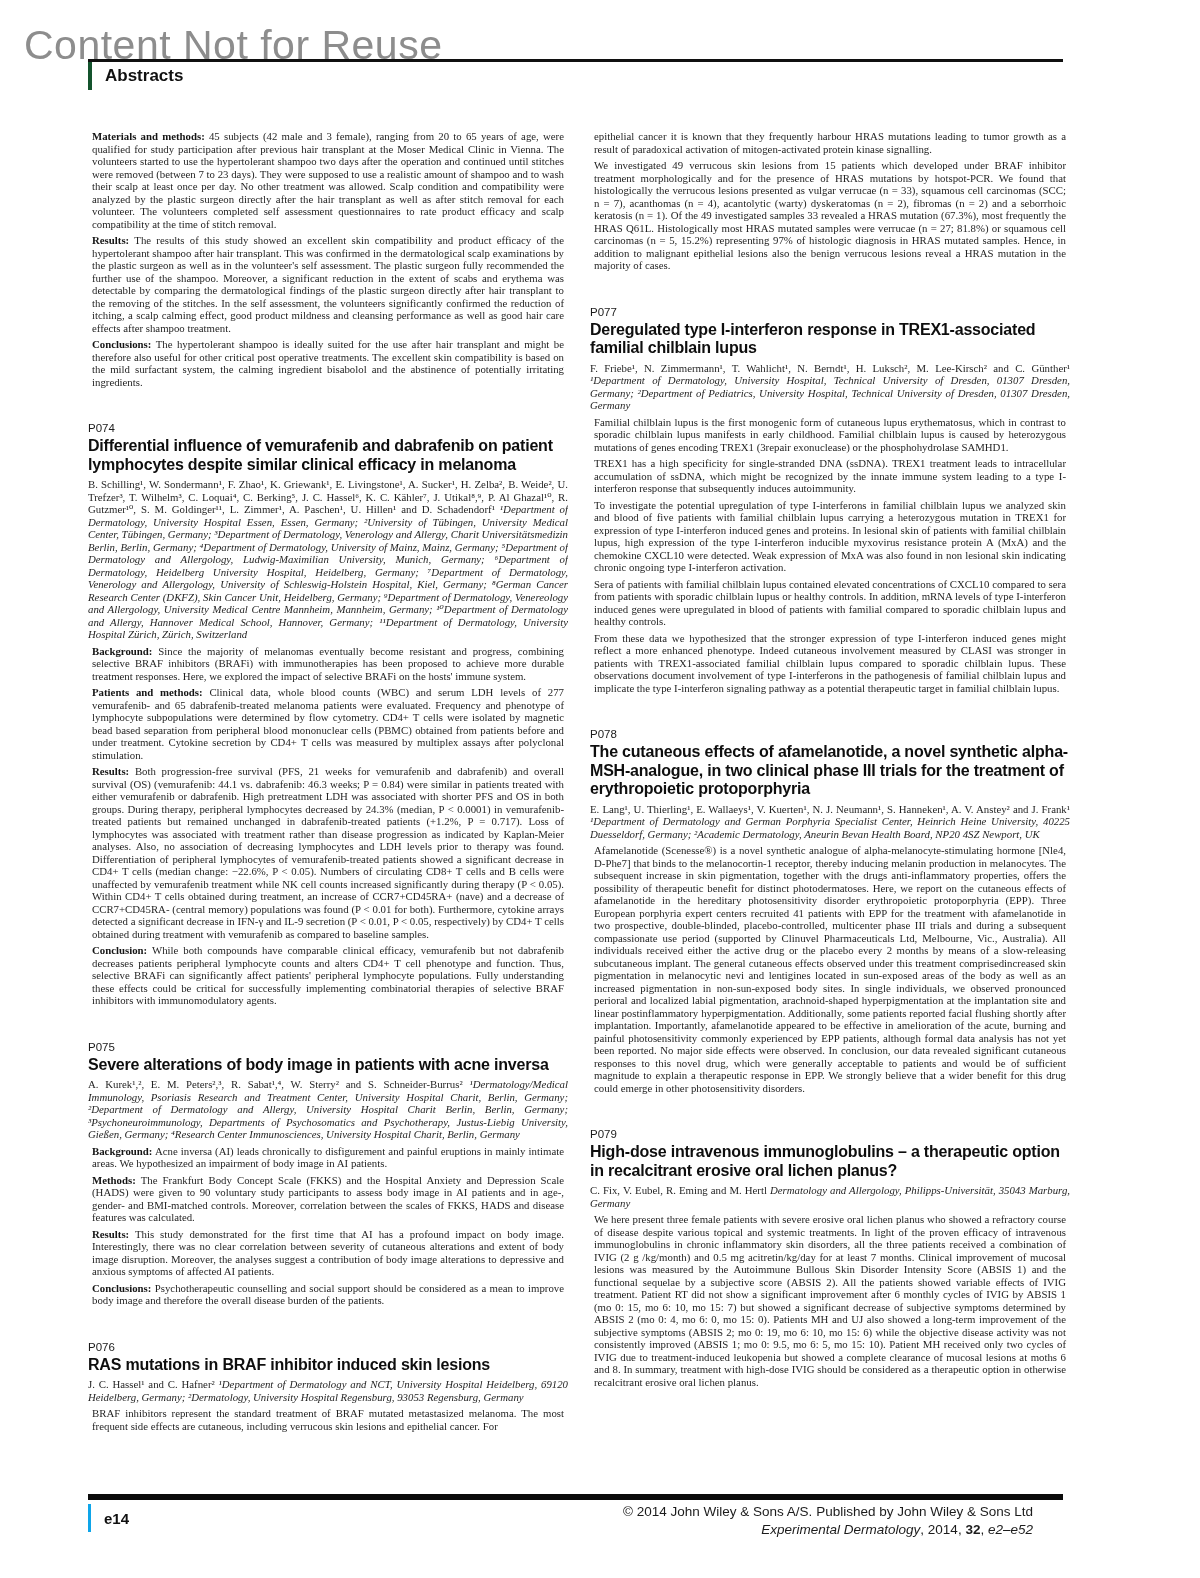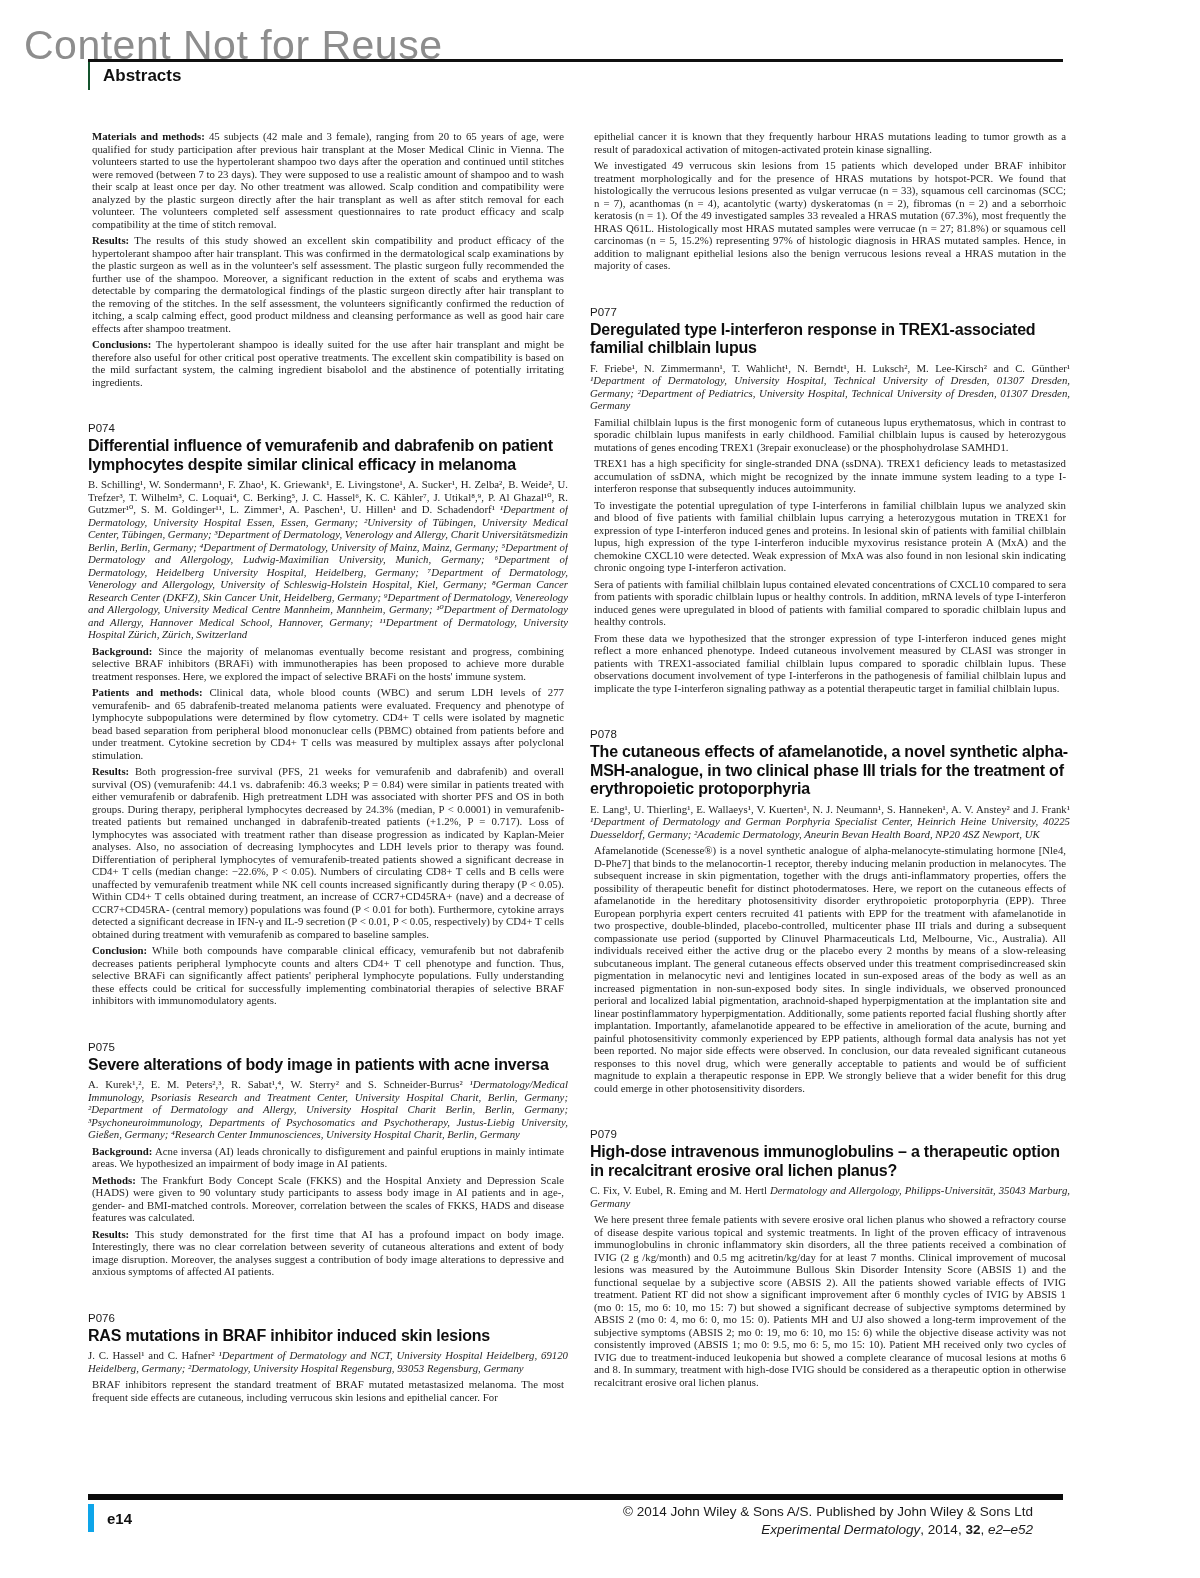--- a/index.html
+++ b/index.html
@@ -1,35 +1,35 @@
 <!DOCTYPE html>
 <html><head>
 <meta charset="utf-8">
 <style>
   html,body{margin:0;padding:0;background:#ffffff;}
   .page{position:relative;width:1170px;height:1578px;background:#ffffff;overflow:hidden;
         font-family:"Liberation Serif","DejaVu Serif",serif;color:#1f1f1f;}
   .watermark{position:absolute;left:24px;top:22px;font-family:"Liberation Sans","DejaVu Sans",sans-serif;
         font-size:41px;font-weight:400;color:#8d8d8d;letter-spacing:0.5px;white-space:nowrap;}
   .header-rule{position:absolute;left:88px;top:59px;width:975px;height:3px;background:#101010;}
-  .abstracts-label{position:absolute;left:88px;top:62px;height:28px;border-left:2px solid #14532d;
+  .abstracts-label{position:absolute;left:88px;top:62px;height:28px;border-left:4px solid #14532d;
         padding-left:13px;display:flex;align-items:center;
         font-family:"Liberation Sans","DejaVu Sans",sans-serif;font-weight:bold;font-size:17px;color:#101010;}
   .columns{position:absolute;left:88px;top:126px;width:982px;display:flex;gap:22px;}
   .col{width:480px;height:1360px;overflow:hidden;}
   .body-par{margin:4px;font-size:10.8px;line-height:12.5px;text-align:justify;}
   .body-par b{color:#141414;}
   .authors{margin:0 0 1px 0;font-size:10.8px;line-height:12.5px;text-align:justify;}
   .authors i{color:#242424;}
   .pcode{font-family:"Liberation Sans","DejaVu Sans",sans-serif;font-size:11.5px;color:#1a1a1a;
         margin:34px 0 3px 0;}
   .sec-title{font-family:"Liberation Sans","DejaVu Sans",sans-serif;font-weight:bold;font-size:16px;
         line-height:18.5px;color:#0e0e0e;margin:0 0 4px 0;letter-spacing:-0.2px;}
   .footer-rule{position:absolute;left:88px;top:1494px;width:975px;height:6px;background:#0b0b0b;}
-  .footer-left{position:absolute;left:88px;top:1504px;height:28px;border-left:6px solid #0ea5e9;
+  .footer-left{position:absolute;left:88px;top:1504px;height:28px;border-left:3px solid #0ea5e9;
         padding-left:13px;display:flex;align-items:center;
         font-family:"Liberation Sans","DejaVu Sans",sans-serif;font-weight:bold;font-size:15px;color:#101010;}
   .footer-right{position:absolute;right:137px;top:1503px;text-align:right;
         font-family:"Liberation Sans","DejaVu Sans",sans-serif;font-size:13.5px;line-height:17.5px;color:#1c1c1c;}
 </style>
 </head>
 <body>
 
 <div class="page">
 
@@ -57,20 +57,21 @@
         <p class="body-par"><b>Conclusion:</b> <span>While both compounds have comparable clinical efficacy, vemurafenib but not dabrafenib decreases patients peripheral lymphocyte counts and alters CD4+ T cell phenotype and function. Thus, selective BRAFi can significantly affect patients' peripheral lymphocyte populations. Fully understanding these effects could be critical for successfully implementing combinatorial therapies of selective BRAF inhibitors with immunomodulatory agents.</span></p>
       </div>
 
       <div class="section">
         <div class="pcode">P075</div>
         <h2 class="sec-title">Severe alterations of body image in patients with acne inversa</h2>
         <p class="authors"><span>A. Kurek¹,², E. M. Peters²,³, R. Sabat¹,⁴, W. Sterry² and S. Schneider-Burrus²</span> <i>¹Dermatology/Medical Immunology, Psoriasis Research and Treatment Center, University Hospital Charit, Berlin, Germany; ²Department of Dermatology and Allergy, University Hospital Charit Berlin, Berlin, Germany; ³Psychoneuroimmunology, Departments of Psychosomatics and Psychotherapy, Justus-Liebig University, Gießen, Germany; ⁴Research Center Immunosciences, University Hospital Charit, Berlin, Germany</i></p>
         <p class="body-par"><b>Background:</b> <span>Acne inversa (AI) leads chronically to disfigurement and painful eruptions in mainly intimate areas. We hypothesized an impairment of body image in AI patients.</span></p>
         <p class="body-par"><b>Methods:</b> <span>The Frankfurt Body Concept Scale (FKKS) and the Hospital Anxiety and Depression Scale (HADS) were given to 90 voluntary study participants to assess body image in AI patients and in age-, gender- and BMI-matched controls. Moreover, correlation between the scales of FKKS, HADS and disease features was calculated.</span></p>
         <p class="body-par"><b>Results:</b> <span>This study demonstrated for the first time that AI has a profound impact on body image. Interestingly, there was no clear correlation between severity of cutaneous alterations and extent of body image disruption. Moreover, the analyses suggest a contribution of body image alterations to depressive and anxious symptoms of affected AI patients.</span></p>
+        <p class="body-par"><b>Conclusions:</b> <span>Psychotherapeutic counselling and social support should be considered as a mean to improve body image and therefore the overall disease burden of the patients.</span></p>
       </div>
 
       <div class="section">
         <div class="pcode">P076</div>
         <h2 class="sec-title">RAS mutations in BRAF inhibitor induced skin lesions</h2>
         <p class="authors"><span>J. C. Hassel¹ and C. Hafner²</span> <i>¹Department of Dermatology and NCT, University Hospital Heidelberg, 69120 Heidelberg, Germany; ²Dermatology, University Hospital Regensburg, 93053 Regensburg, Germany</i></p>
         <p class="body-par"><span>BRAF inhibitors represent the standard treatment of BRAF mutated metastasized melanoma. The most frequent side effects are cutaneous, including verrucous skin lesions and epithelial cancer. For</span></p>
       </div>
 
     </div>
@@ -80,21 +81,21 @@
       <div class="section first">
         <p class="body-par"><span>epithelial cancer it is known that they frequently harbour HRAS mutations leading to tumor growth as a result of paradoxical activation of mitogen-activated protein kinase signalling.</span></p>
         <p class="body-par"><span>We investigated 49 verrucous skin lesions from 15 patients which developed under BRAF inhibitor treatment morphologically and for the presence of HRAS mutations by hotspot-PCR. We found that histologically the verrucous lesions presented as vulgar verrucae (n = 33), squamous cell carcinomas (SCC; n = 7), acanthomas (n = 4), acantolytic (warty) dyskeratomas (n = 2), fibromas (n = 2) and a seborrhoic keratosis (n = 1). Of the 49 investigated samples 33 revealed a HRAS mutation (67.3%), most frequently the HRAS Q61L. Histologically most HRAS mutated samples were verrucae (n = 27; 81.8%) or squamous cell carcinomas (n = 5, 15.2%) representing 97% of histologic diagnosis in HRAS mutated samples. Hence, in addition to malignant epithelial lesions also the benign verrucous lesions reveal a HRAS mutation in the majority of cases.</span></p>
       </div>
 
       <div class="section">
         <div class="pcode">P077</div>
         <h2 class="sec-title">Deregulated type I-interferon response in TREX1-associated familial chilblain lupus</h2>
         <p class="authors"><span>F. Friebe¹, N. Zimmermann¹, T. Wahlicht¹, N. Berndt¹, H. Luksch², M. Lee-Kirsch² and C. Günther¹</span> <i>¹Department of Dermatology, University Hospital, Technical University of Dresden, 01307 Dresden, Germany; ²Department of Pediatrics, University Hospital, Technical University of Dresden, 01307 Dresden, Germany</i></p>
         <p class="body-par"><span>Familial chilblain lupus is the first monogenic form of cutaneous lupus erythematosus, which in contrast to sporadic chilblain lupus manifests in early childhood. Familial chilblain lupus is caused by heterozygous mutations of genes encoding TREX1 (3repair exonuclease) or the phosphohydrolase SAMHD1.</span></p>
-        <p class="body-par"><span>TREX1 has a high specificity for single-stranded DNA (ssDNA). TREX1 deficiency leads to metastasized accumulation of ssDNA, which might be recognized by the innate immune system leading to a type I-interferon response that subsequently induces autoimmunity.</span></p>
+        <p class="body-par"><span>TREX1 has a high specificity for single-stranded DNA (ssDNA). TREX1 treatment leads to intracellular accumulation of ssDNA, which might be recognized by the innate immune system leading to a type I-interferon response that subsequently induces autoimmunity.</span></p>
         <p class="body-par"><span>To investigate the potential upregulation of type I-interferons in familial chilblain lupus we analyzed skin and blood of five patients with familial chilblain lupus carrying a heterozygous mutation in TREX1 for expression of type I-interferon induced genes and proteins. In lesional skin of patients with familial chilblain lupus, high expression of the type I-interferon inducible myxovirus resistance protein A (MxA) and the chemokine CXCL10 were detected. Weak expression of MxA was also found in non lesional skin indicating chronic ongoing type I-interferon activation.</span></p>
         <p class="body-par"><span>Sera of patients with familial chilblain lupus contained elevated concentrations of CXCL10 compared to sera from patients with sporadic chilblain lupus or healthy controls. In addition, mRNA levels of type I-interferon induced genes were upregulated in blood of patients with familial compared to sporadic chilblain lupus and healthy controls.</span></p>
         <p class="body-par"><span>From these data we hypothesized that the stronger expression of type I-interferon induced genes might reflect a more enhanced phenotype. Indeed cutaneous involvement measured by CLASI was stronger in patients with TREX1-associated familial chilblain lupus compared to sporadic chilblain lupus. These observations document involvement of type I-interferons in the pathogenesis of familial chilblain lupus and implicate the type I-interferon signaling pathway as a potential therapeutic target in familial chilblain lupus.</span></p>
       </div>
 
       <div class="section">
         <div class="pcode">P078</div>
         <h2 class="sec-title">The cutaneous effects of afamelanotide, a novel synthetic alpha-MSH-analogue, in two clinical phase III trials for the treatment of erythropoietic protoporphyria</h2>
         <p class="authors"><span>E. Lang¹, U. Thierling¹, E. Wallaeys¹, V. Kuerten¹, N. J. Neumann¹, S. Hanneken¹, A. V. Anstey² and J. Frank¹</span> <i>¹Department of Dermatology and German Porphyria Specialist Center, Heinrich Heine University, 40225 Duesseldorf, Germany; ²Academic Dermatology, Aneurin Bevan Health Board, NP20 4SZ Newport, UK</i></p>
         <p class="body-par"><span>Afamelanotide (Scenesse®) is a novel synthetic analogue of alpha-melanocyte-stimulating hormone [Nle4, D-Phe7] that binds to the melanocortin-1 receptor, thereby inducing melanin production in melanocytes. The subsequent increase in skin pigmentation, together with the drugs anti-inflammatory properties, offers the possibility of therapeutic benefit for distinct photodermatoses. Here, we report on the cutaneous effects of afamelanotide in the hereditary photosensitivity disorder erythropoietic protoporphyria (EPP). Three European porphyria expert centers recruited 41 patients with EPP for the treatment with afamelanotide in two prospective, double-blinded, placebo-controlled, multicenter phase III trials and during a subsequent compassionate use period (supported by Clinuvel Pharmaceuticals Ltd, Melbourne, Vic., Australia). All individuals received either the active drug or the placebo every 2 months by means of a slow-releasing subcutaneous implant. The general cutaneous effects observed under this treatment comprisedincreased skin pigmentation in melanocytic nevi and lentigines located in sun-exposed areas of the body as well as an increased pigmentation in non-sun-exposed body sites. In single individuals, we observed pronounced perioral and localized labial pigmentation, arachnoid-shaped hyperpigmentation at the implantation site and linear postinflammatory hyperpigmentation. Additionally, some patients reported facial flushing shortly after implantation. Importantly, afamelanotide appeared to be effective in amelioration of the acute, burning and painful photosensitivity commonly experienced by EPP patients, although formal data analysis has not yet been reported. No major side effects were observed. In conclusion, our data revealed significant cutaneous responses to this novel drug, which were generally acceptable to patients and would be of sufficient magnitude to explain a therapeutic response in EPP. We strongly believe that a wider benefit for this drug could emerge in other photosensitivity disorders.</span></p>

